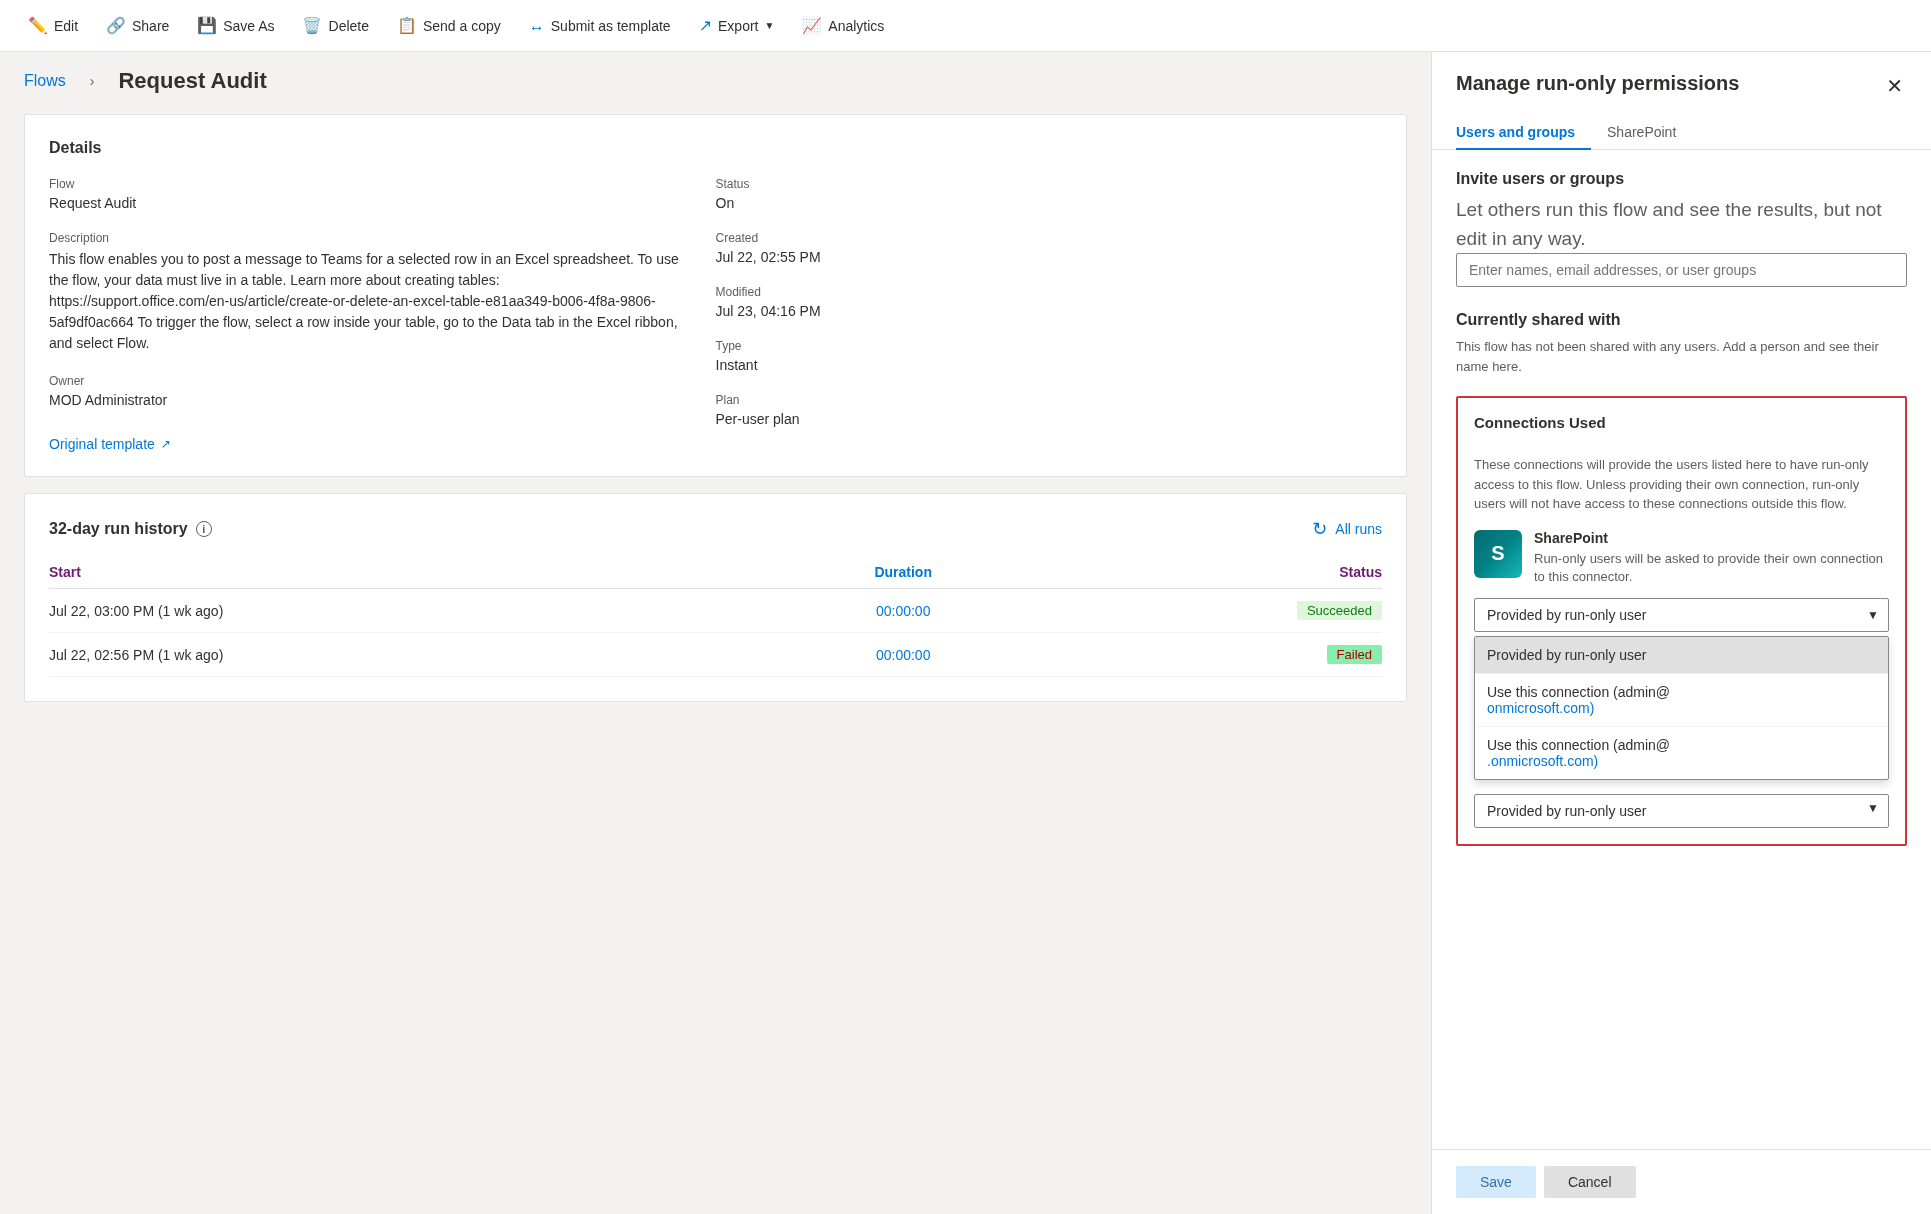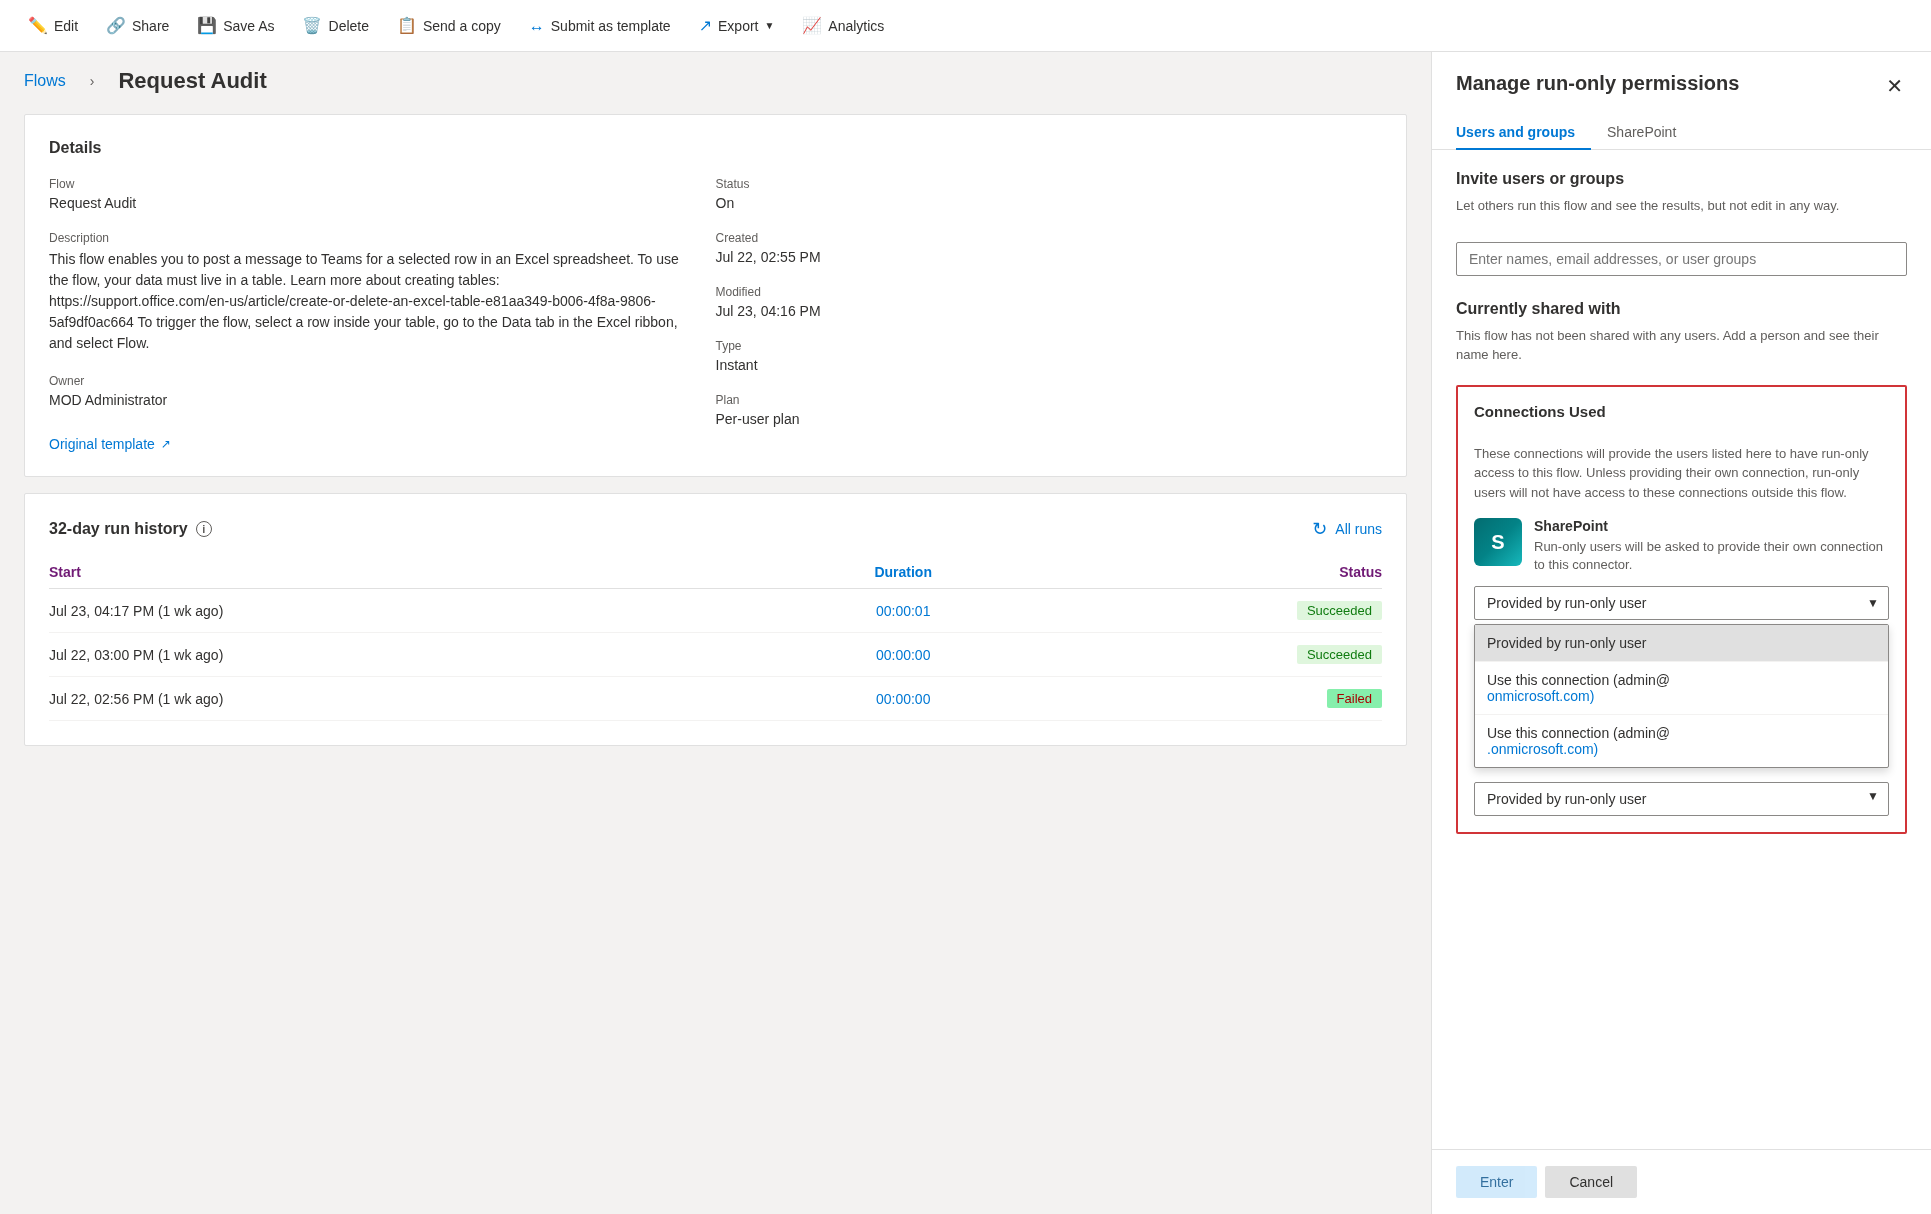--- a/index.html
+++ b/index.html
@@ -218,23 +218,23 @@
       overflow-y: auto;
       padding: 20px 24px;
     }
     .section-heading {
       font-size: 16px;
       font-weight: 600;
       margin-bottom: 8px;
       color: #323130;
     }
     .section-desc {
-      font-size: 13px;
+      font-size: 19px;
       color: #605e5c;
-      margin-bottom: 26px;
+      margin-bottom: 0;
       line-height: 1.5;
     }
     .invite-input {
       width: 100%;
       padding: 8px 12px;
       border: 1px solid #8a8886;
       border-radius: 2px;
       font-size: 14px;
       color: #323130;
       outline: none;
@@ -509,25 +509,20 @@
       </div>
       <table class="run-table">
         <thead>
           <tr>
             <th>Start</th>
             <th>Duration</th>
             <th>Status</th>
           </tr>
         </thead>
         <tbody id="run-history-body">
-        <tr>
-      <td>Jul 23, 04:17 PM (1 wk ago)</td>
-      <td>00:00:01</td>
-      <td><span class="status-badge status-succeeded">Succeeded</span></td>
-    </tr>
             <tr>
       <td>Jul 22, 03:00 PM (1 wk ago)</td>
       <td>00:00:00</td>
       <td><span class="status-badge status-succeeded">Succeeded</span></td>
     </tr>
             <tr>
       <td>Jul 22, 02:56 PM (1 wk ago)</td>
       <td>00:00:00</td>
       <td><span class="status-badge status-failed">Failed</span></td>
     </tr>
@@ -604,18 +599,18 @@
             <option>Use this connection (admin@ .onmicrosoft.com)</option>
           </select>
           <span class="dropdown-arrow">▼</span>
         </div>
 
       </div>
 
     </div>
 
     <div class="panel-footer">
-      <button class="btn-save">Enter</button>
+      <button class="btn-save">Save</button>
       <button class="btn-cancel">Cancel</button>
     </div>
   </div>
 
 </div>
 
 </body></html>

